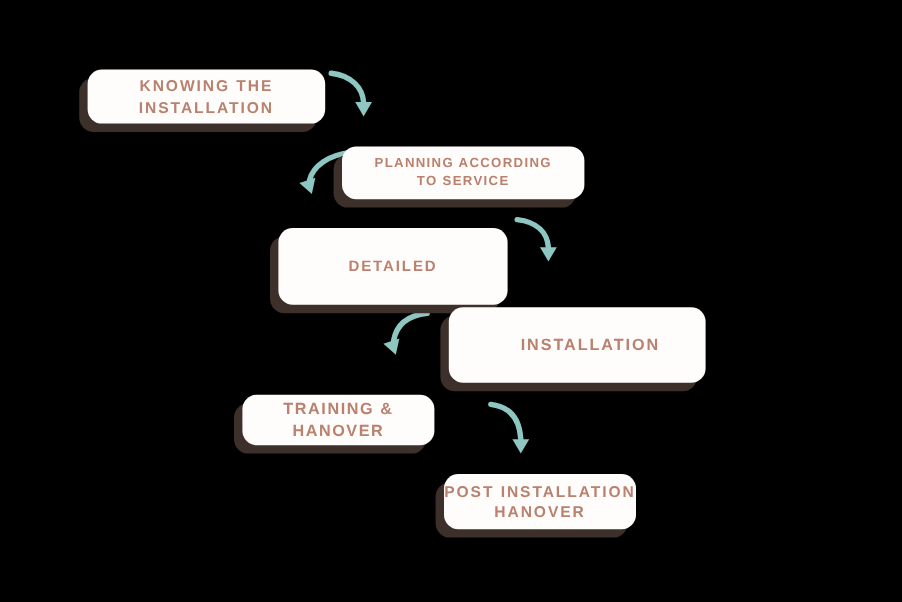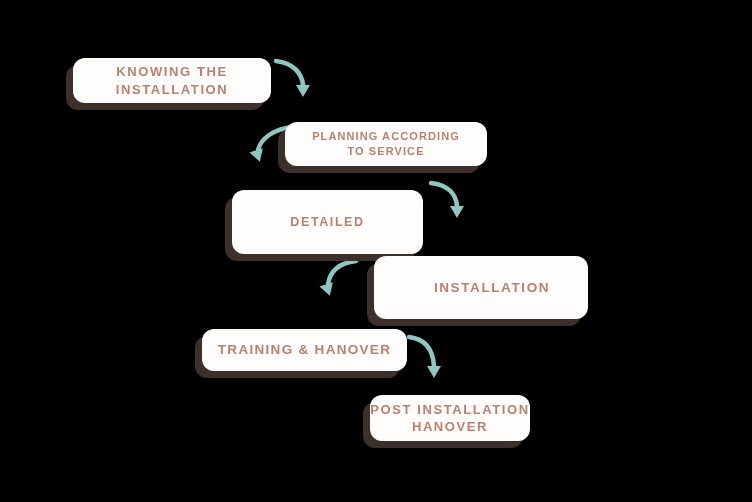--- a/index.html
+++ b/index.html
@@ -31,21 +31,21 @@
     font-weight:700;
     letter-spacing:1.6px;
     line-height:1.32;
     margin-top:18px;
   }
   .step-box .line{display:block;}
   .s1{left:73px;  top:40px;  width:198px; height:45px; font-size:13px;}
   .s2{left:285px; top:104px; width:202px; height:44px; font-size:11px; letter-spacing:1.1px;}
   .s3{left:232px; top:172px; width:191px; height:64px; font-size:12.5px;}
   .s4{left:374px; top:238px; width:192px; height:63px; font-size:13.5px;padding-left:22px;}
-  .s5{left:202px; top:311px; width:205px; height:42px; font-size:13.5px; letter-spacing:1.3px;}
+  .s5{left:202px; top:311px; width:160px; height:42px; font-size:13.5px; letter-spacing:1.3px;}
   .s6{left:370px; top:377px; width:160px; height:46px; font-size:13px;}
   svg.arrows{
     position:absolute;
     left:0;top:0;
     width:752px;height:502px;
     pointer-events:none;
   }
   svg.arrows path{
     fill:none;
     stroke:var(--arrow);

